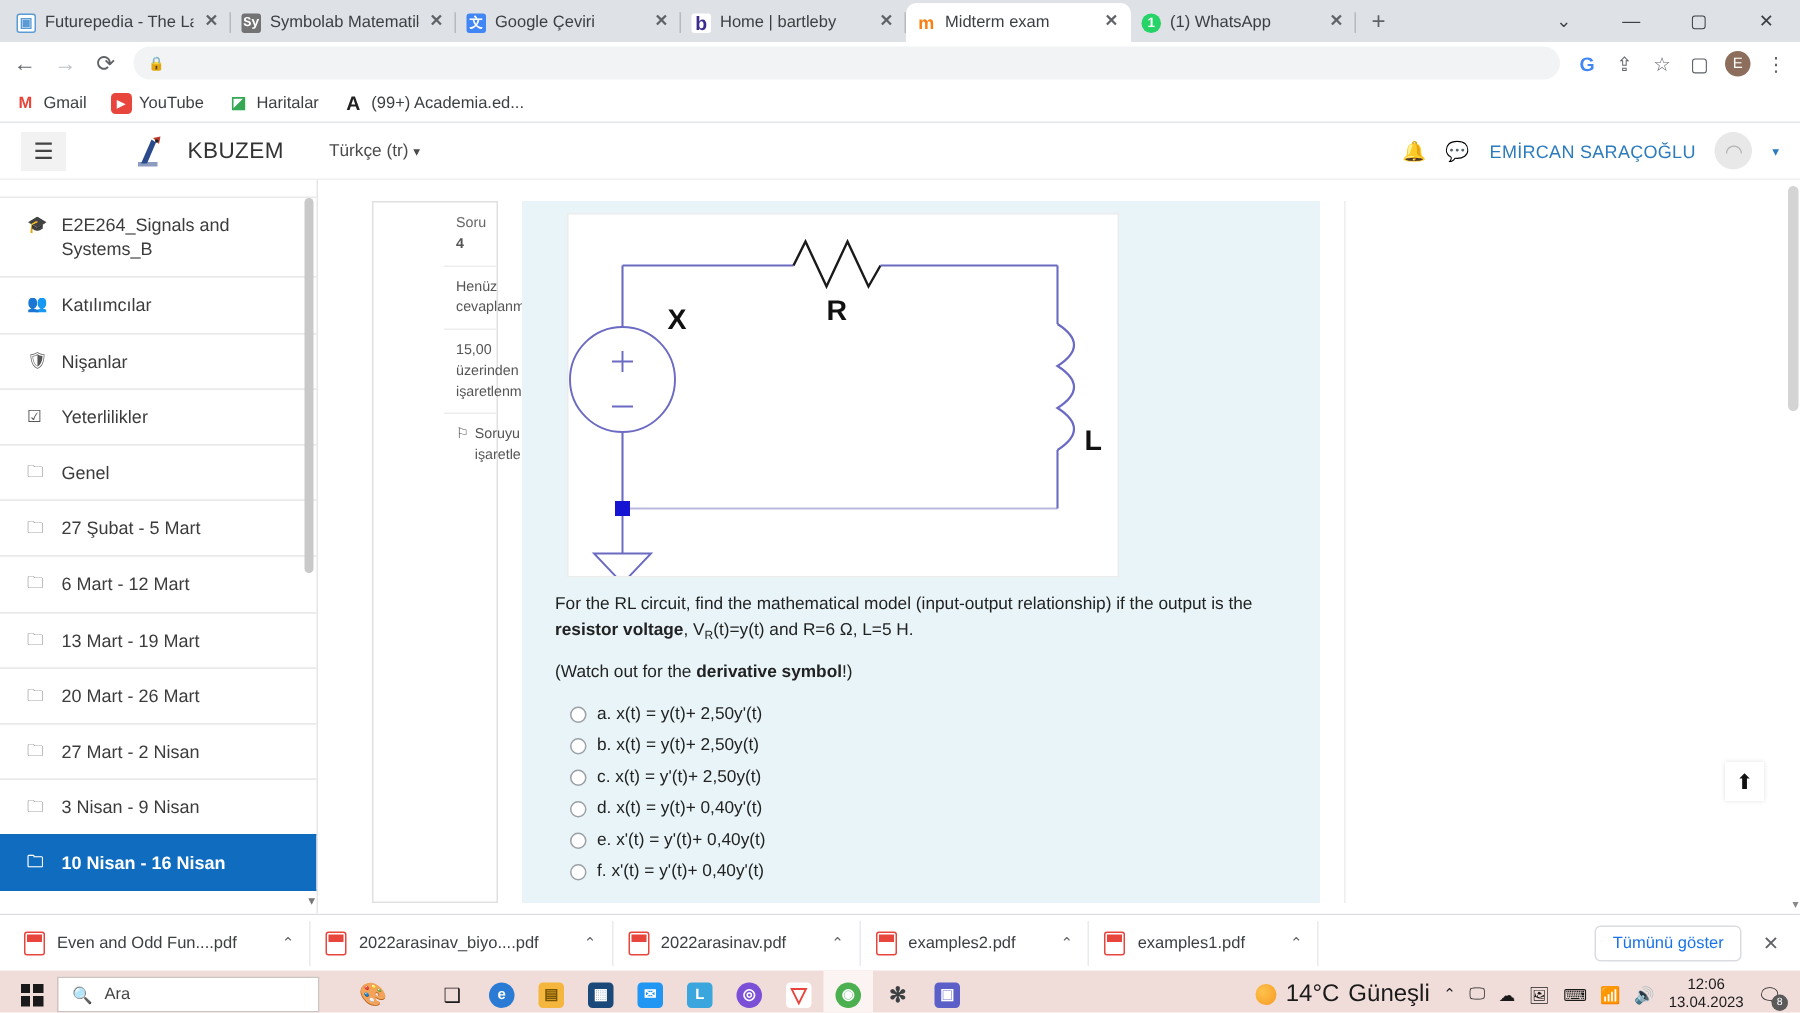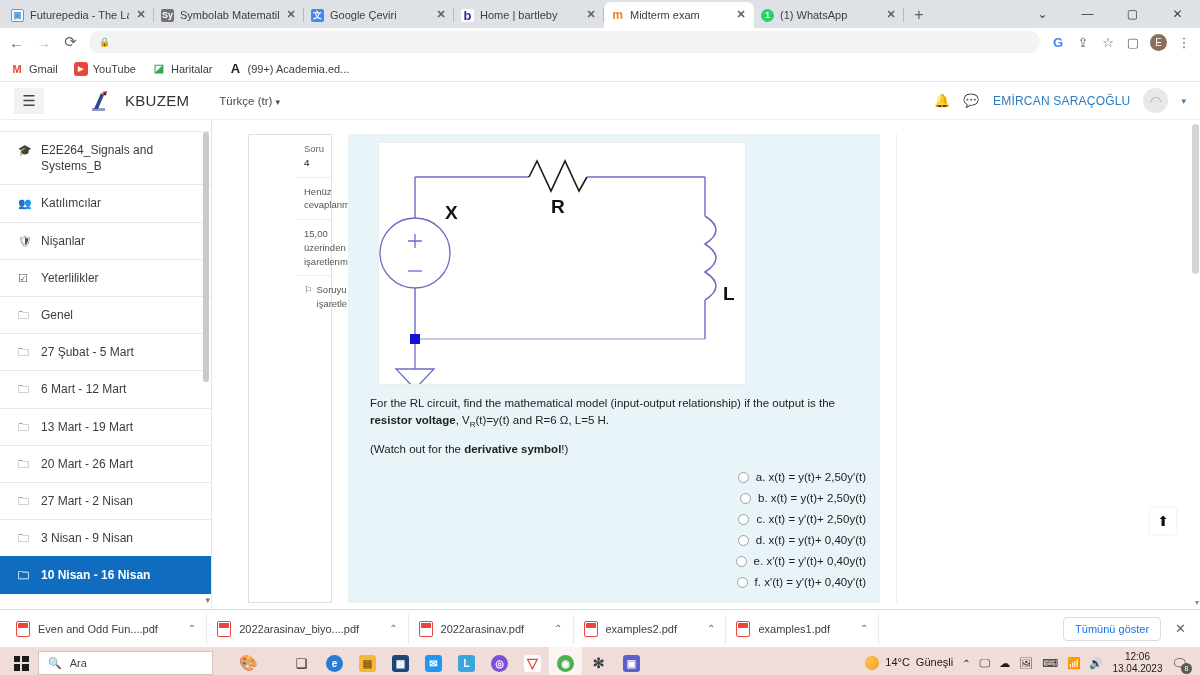--- a/index.html
+++ b/index.html
@@ -257,21 +257,20 @@
   .qtext .sub { font-size: 8px; vertical-align: sub; }
 
   .options { padding: 0 4px 0 22px; }
   .opt {
     display: flex;
     align-items: center;
     gap: 7px;
     font-size: 11.5px;
     color: #222;
     height: 21px;
-    justify-content: flex-end;
   }
   .radio {
     width: 11px; height: 11px;
     flex: 0 0 11px;
     border: 1px solid #9aa0a6;
     border-radius: 50%;
     background: #fff;
   }
 
   .rightcol { flex: 1 1 auto; border-left: 1px solid #eee; background:#fff; }
@@ -375,42 +374,42 @@
     position: relative;
   }
   .tbapp.open::after {
     content: "";
     position: absolute; bottom: 1px; left: 8px;
     width: 17px; height: 2.5px; background: #2b7bd4; border-radius: 2px;
   }
   .tbapp.current { background: #fbf4f2; }
   .appsq { width: 17px; height: 17px; border-radius: 3px; display:flex; align-items:center; justify-content:center; font-size: 10px; color:#fff; font-weight:bold;}
   .tray { margin-left: auto; display: flex; align-items: center; gap: 9px; padding-right: 8px; font-size: 11px; color: #1a1a1a; }
-  .weather { display: flex; gap: 6px; font-size: 11px; }
+  .weather { display: flex; align-items: center; gap: 6px; font-size: 16px; }
   .sun { width: 14px; height: 14px; border-radius: 50%; background: radial-gradient(circle at 35% 35%, #ffc14d, #f59b23); }
   .clock { text-align: center; font-size: 10px; line-height: 1.22; }
   .notif-badge { position: relative; }
   .notif-badge .bdg {
     position: absolute; right: -4px; bottom: -3px;
     width: 11px; height: 11px; border-radius: 50%;
     background: #5a5a5a; color: #fff;
     font-size: 7px; display: flex; align-items: center; justify-content: center;
   }
 </style>
 </head>
 <body>
 
 <div class="tabstrip">
   <div class="tab inactive">
     <span class="favicon" style="background:#fff;border:1.5px solid #5b9bd5;color:#5b9bd5;">▣</span>
     <span class="tlabel">Futurepedia - The Largest A</span>
     <span class="tclose">✕</span>
   </div>
   <div class="tab inactive">
-    <span class="favicon" style="background:#737373;">Sy</span>
+    <span class="favicon" style="background:#737373;font-family:Liberation Mono, monospace;">Sy</span>
     <span class="tlabel">Symbolab Matematik Çözü</span>
     <span class="tclose">✕</span>
   </div>
   <div class="tab inactive">
     <span class="favicon" style="background:#4285f4;">文</span>
     <span class="tlabel">Google Çeviri</span>
     <span class="tclose">✕</span>
   </div>
   <div class="tab inactive">
     <span class="favicon" style="background:#fff;color:#3b2d8f;font-size:13px;">b</span>

